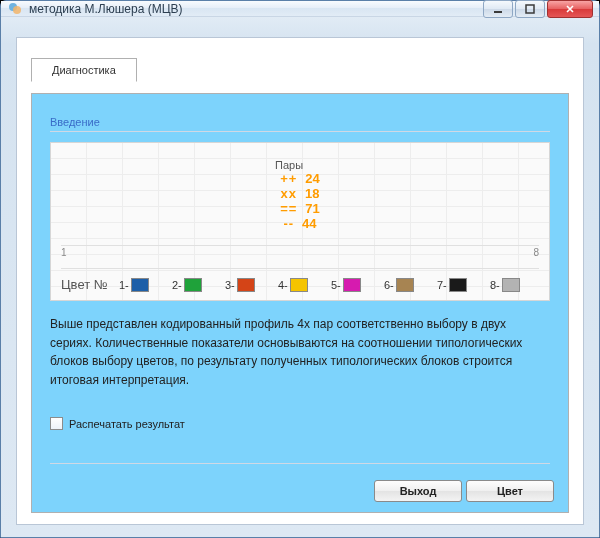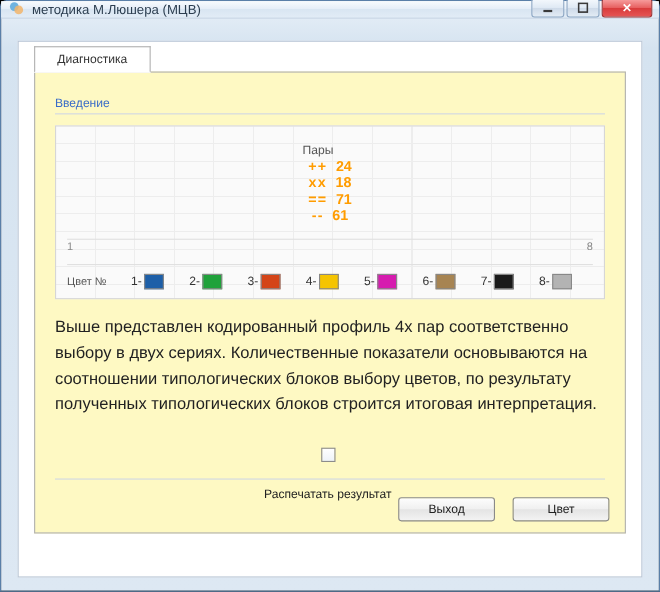--- a/index.html
+++ b/index.html
@@ -16,21 +16,21 @@
       height: 538px;
       background: linear-gradient(to bottom, #e8f0f8 0%, #d5e3f0 8%, #dde8f3 100%);
       border: 1px solid #5a7fa8;
       border-radius: 6px 6px 0 0;
       position: relative;
       box-shadow: 0 0 6px rgba(0,0,0,0.3);
     }
     .titlebar {
       height: 16px;
       display: flex;
-      align-items: flex-end;
+      align-items: center;
       padding: 0 6px;
       background: linear-gradient(to bottom, #f8fbfe 0%, #e6eef8 45%, #d8e5f2 46%, #e2ecf6 100%);
       border-bottom: 1px solid #c9d6e5;
     }
     .title-icon {
       width: 16px;
       height: 16px;
       margin-right: 6px;
       position: relative;
     }
@@ -62,21 +62,21 @@
     .win-btn svg { width: 10px; height: 10px; }
 
     .client-area {
       position: absolute;
       top: 36px;
       left: 15px;
       right: 15px;
       bottom: 12px;
       background: #fff;
       border: 1px solid #b9c6d6;
-      padding: 4px 14px;
+      padding: 20px 14px;
     }
 
     .tabs {
       display: flex;
       position: relative;
       z-index: 2;
     }
     .tab {
       padding: 5px 20px;
       border: 1px solid #b0b0b0;
@@ -89,24 +89,25 @@
       color: #333;
     }
     .tab.active {
       background: #fff;
       border-bottom: 1px solid #fff;
       margin-bottom: -1px;
       z-index: 3;
     }
     .tab-content {
       border: 1px solid #b0b0b0;
-      background: #fef9c3;
+      background: #7dd3fc;
       padding: 22px 18px 14px 18px;
       position: relative;
       height: 420px;
+      margin-top: 12px;
     }
 
     .fieldset-label {
       color: #3a6cc8;
       font-size: 11px;
       position: relative;
     }
     .fieldset-line {
       height: 1px;
       background: #d0d8e4;
@@ -154,54 +155,53 @@
     .color-row {
       display: flex;
       align-items: center;
       border-top: 1px solid #e0e0e0;
       padding-top: 8px;
       padding-bottom: 2px;
     }
     .color-label {
       width: 58px;
       color: #555;
-      font-size: 10px;
+      font-size: 13px;
     }
     .color-items {
       display: flex;
       gap: 4px;
       flex: 1;
     }
     .color-item {
       display: flex;
       align-items: center;
       gap: 2px;
       flex: 1;
     }
     .color-num { font-size: 11px; color: #333; }
     .swatch {
       width: 18px;
       height: 14px;
       border: 1px solid #888;
     }
 
     .desc-text {
-      font-size: 15px;
+      font-size: 12px;
       line-height: 1.55;
       color: #222;
       margin-bottom: 28px;
     }
 
     .checkbox-row {
       display: flex;
-      justify-content: flex-end;
-      align-items: center;
-      gap: 24px;
+      justify-content: flex-start;
+      align-items: center;
+      gap: 6px;
       padding-right: 4px;
-      flex-direction: column;
     }
     .checkbox {
       width: 13px;
       height: 13px;
       border: 1px solid #8c8c8c;
       background: linear-gradient(to bottom, #fff, #eef3f9);
       cursor: pointer;
     }
     .checkbox-label { font-size: 11px; color: #222; }
 
@@ -212,21 +212,22 @@
       bottom: 48px;
       height: 1px;
       background: #d0d8e4;
     }
 
     .bottom-buttons {
       position: absolute;
       right: 14px;
       bottom: 10px;
       display: flex;
-      gap: 16px;
+      gap: 4px;
+      font-weight: bold;
     }
     .btn {
       min-width: 88px;
       padding: 4px 18px;
       border: 1px solid #8a8a8a;
       border-radius: 3px;
       background: linear-gradient(to bottom, #fdfdfd 0%, #f0f0f0 48%, #e4e4e4 52%, #f3f3f3 100%);
       font-size: 11px;
       text-align: center;
       cursor: pointer;
@@ -283,21 +284,21 @@
           <div class="pair-item">
             <span class="pair-sym">xx</span>
             <span>18</span>
           </div>
           <div class="pair-item">
             <span class="pair-sym">==</span>
             <span>71</span>
           </div>
           <div class="pair-item">
             <span class="pair-sym">--</span>
-            <span>61</span>
+            <span>44</span>
           </div>
         </div>
         <div class="axis-row">
           <span>1</span>
           <span>8</span>
         </div>
         <div class="color-row">
           <div class="color-label">Цвет №</div>
           <div class="color-items" id="color-items">
               <div class="color-item">

